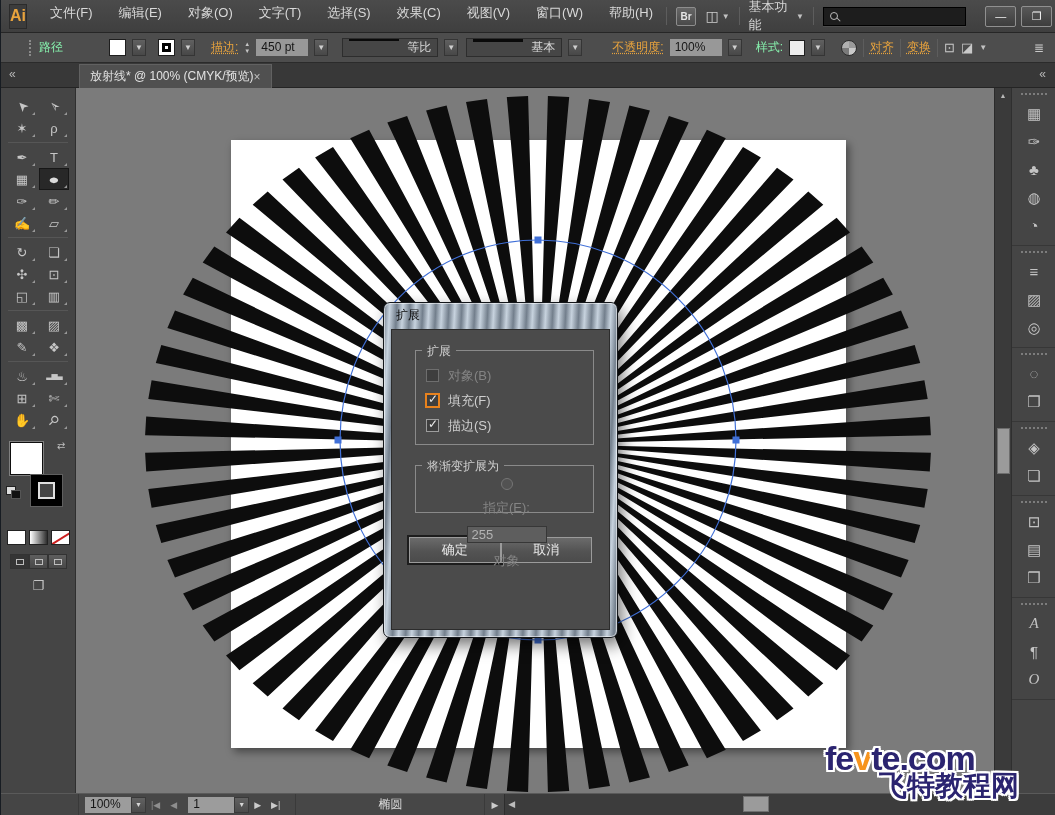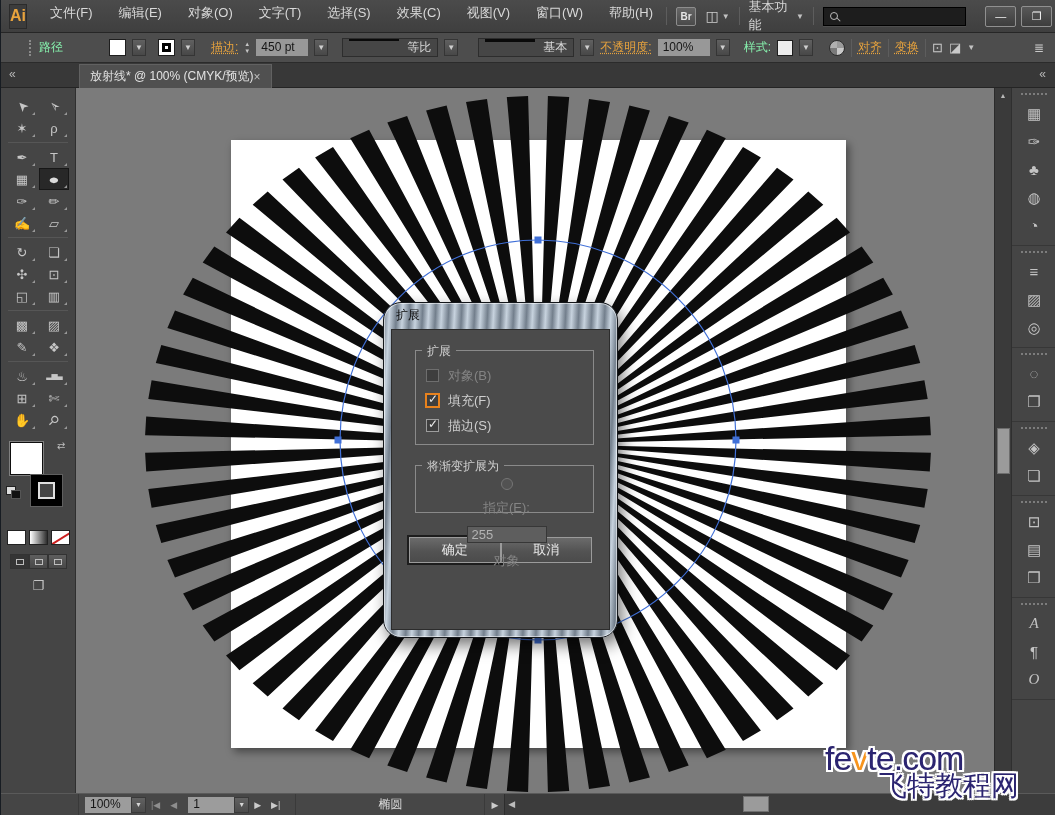--- a/index.html
+++ b/index.html
@@ -122,21 +122,21 @@
   .sb-nav{color:#8e8e8e;font-size:9px;padding:0 5px;white-space:nowrap}
   .sb-nav.on{color:#cccccc}
   .sb-status{width:190px;text-align:center;color:#dcdcdc;font-size:12px;height:100%;line-height:21px;
     border-left:1px solid #3a3a3a;border-right:1px solid #3a3a3a;margin-left:10px;flex:0 0 auto}
   .sb-play{color:#cccccc;font-size:9px;padding:0 6px}
   .hscroll{flex:1;height:100%;background:#3c3c3c;border-left:1px solid #2d2d2d;position:relative}
   .hs-arrow{position:absolute;left:3px;top:5px;color:#bcbcbc;font-size:9px}
   .hs-thumb{position:absolute;left:238px;top:2px;width:26px;height:16px;background:#9b9b9b;border:1px solid #707070}
 
   
-  #dialog{position:absolute;left:382px;top:302px;width:235px;height:336px;z-index:50;border-radius:18px;
+  #dialog{position:absolute;left:382px;top:302px;width:235px;height:336px;z-index:50;border-radius:7px;
     border:1px solid #14171b;
     background:
       linear-gradient(rgba(186,200,214,.38),rgba(186,200,214,.38)),
       repeating-linear-gradient(93deg,#47525f 0px,#cfd9e3 6px,#47525f 13px);
     box-shadow:inset 0 0 0 1px rgba(255,255,255,.55),4px 7px 16px rgba(0,0,0,.55)}
   .dlg-title{position:absolute;left:12px;top:4px;font-size:12px;color:#0b0b0b}
   .dlg-body{position:absolute;left:7px;right:7px;top:26px;bottom:7px;background:#4b4b4b;border:1px solid #2c2c2c}
   .group{position:relative;border:1px solid #8a8a8a;margin:20px 15px 0 23px;padding:12px 6px 6px 10px}
   .group-legend{position:absolute;top:-8px;left:6px;background:#4b4b4b;padding:0 5px;font-size:12px;color:#cfcfcf}
   .opt-row{display:flex;align-items:center;gap:9px;height:25px}
@@ -148,21 +148,21 @@
   .cb.focused{border-color:#e8821e;box-shadow:0 0 0 1px #e8821e}
   .rb{width:12px;height:12px;border-radius:50%;border:1px solid #757575;background:#525252;flex:0 0 auto}
   .num-input{width:80px;height:20px;background:#5e5e5e;border:1px solid #373737;color:#b3b3b3;
     font-size:13px;padding:0 4px;font-family:"Liberation Sans",sans-serif}
   .dlg-buttons{display:flex;justify-content:space-between;margin:24px 17px 0 17px}
   .dlg-btn{width:92px;height:26px;background:linear-gradient(#6b6b6b,#535353 55%,#4b4b4b);
     border:1px solid #9b9b9b;color:#e9e9e9;font-size:13px;font-family:"Liberation Sans",sans-serif}
   .dlg-btn.ok{box-shadow:0 0 0 2px #1d1d1d}
 
   
-  #watermark{position:absolute;right:36px;top:741px;z-index:60;font-weight:normal;line-height:1;
+  #watermark{position:absolute;right:36px;top:741px;z-index:60;font-weight:bold;line-height:1;
     text-shadow:-2px -2px 0 #fff,2px -2px 0 #fff,-2px 2px 0 #fff,2px 2px 0 #fff,0 -2px 0 #fff,0 2px 0 #fff,-2px 0 0 #fff,2px 0 0 #fff}
   .wm1{font-size:34px;letter-spacing:-1px}
   .wm2{font-size:28px;margin:-3px 0 0 54px}
 </style>
 </head>
 <body>
 
 <div id="menubar">
   <div class="ai-logo">Ai</div>
   <div id="menu-items" style="display:flex">
@@ -213,26 +213,26 @@
       <span>▲</span>
       <span>▼</span>
     </span>
   <span class="cb-field">450 pt</span>
   <span class="dd-arrow">▼</span>
   <span class="profile-dd" style="margin-left:8px">
     <span class="line-sample"></span>
     <span class="dd-text">等比</span>
   </span>
   <span class="dd-arrow">▼</span>
-  <span class="profile-dd" style="margin-left:14px">
+  <span class="profile-dd" style="margin-left:2px">
     <span class="line-sample thick"></span>
     <span class="dd-text">基本</span>
   </span>
   <span class="dd-arrow">▼</span>
-  <span class="orange-link" style="margin-left:0">不透明度:</span>
+  <span class="orange-link" style="margin-left:24px">不透明度:</span>
   <span class="cb-field">100%</span>
   <span class="dd-arrow">▼</span>
   <span class="cb-label" style="margin-left:8px">样式:</span>
   <span class="style-swatch"></span>
   <span class="dd-arrow">▼</span>
   <span class="recolor-icon" style="margin-left:10px"></span>
   <div class="vdiv"></div>
   <span class="orange-link">对齐</span>
   <div class="vdiv"></div>
   <span class="orange-link">变换</span>

